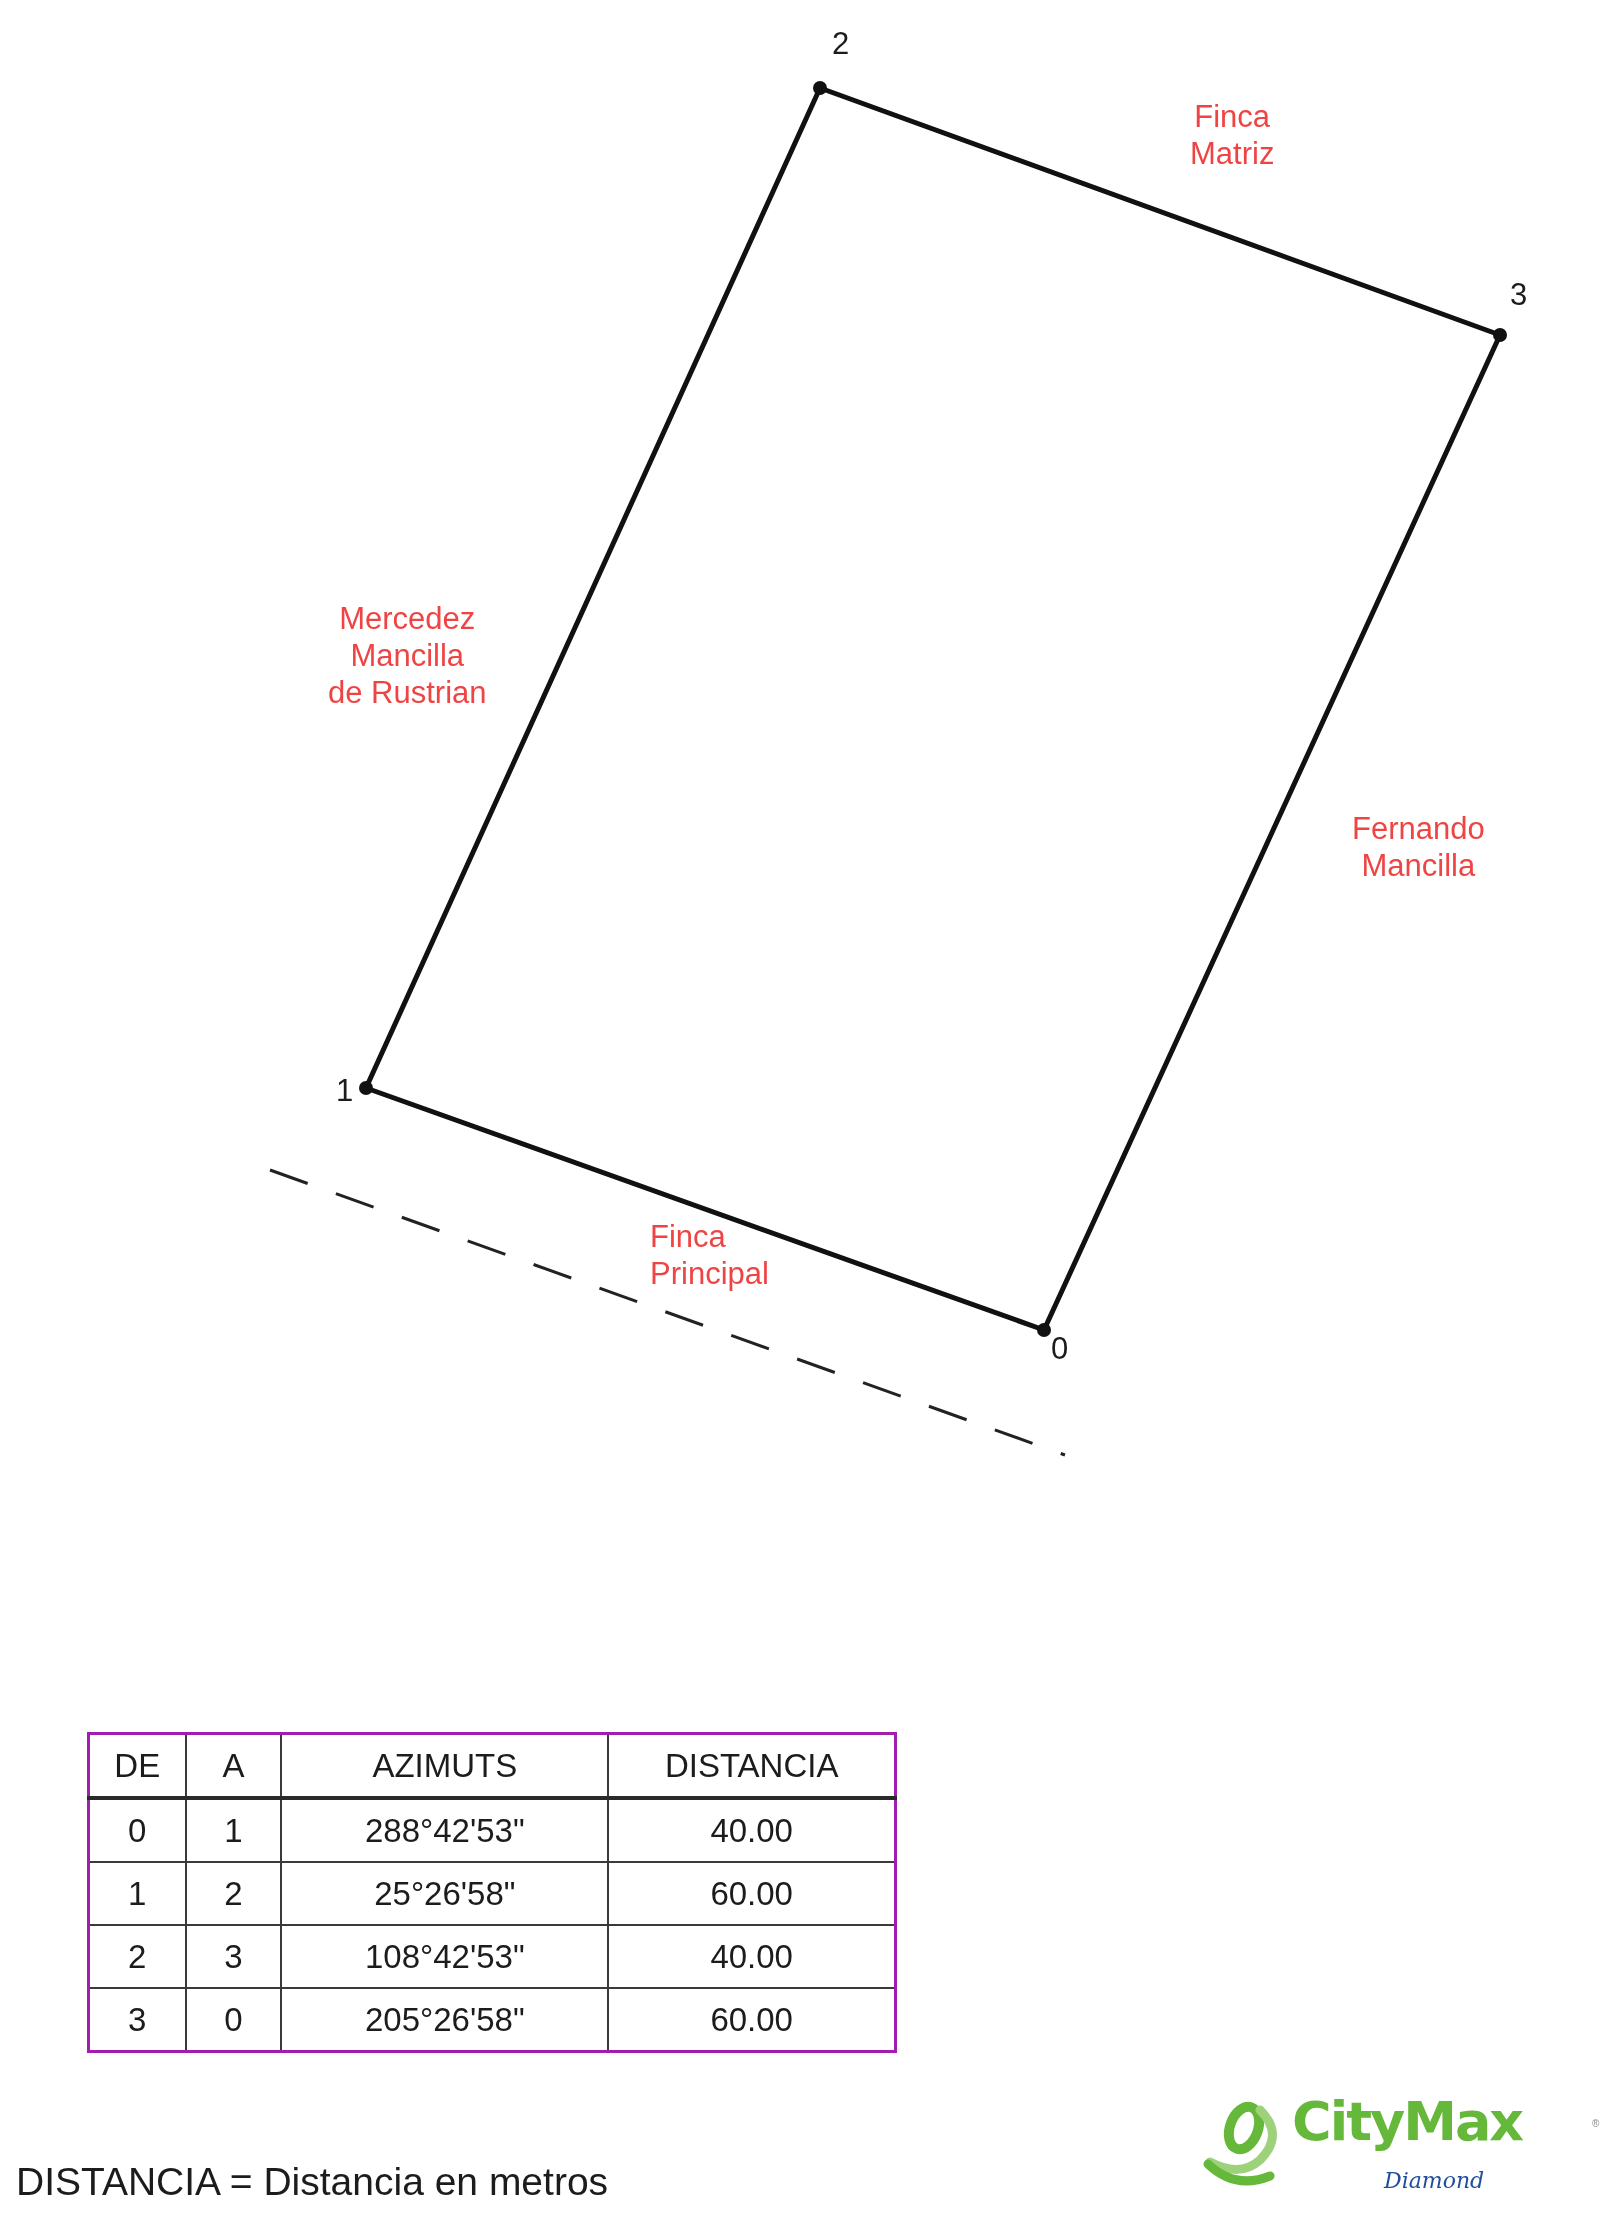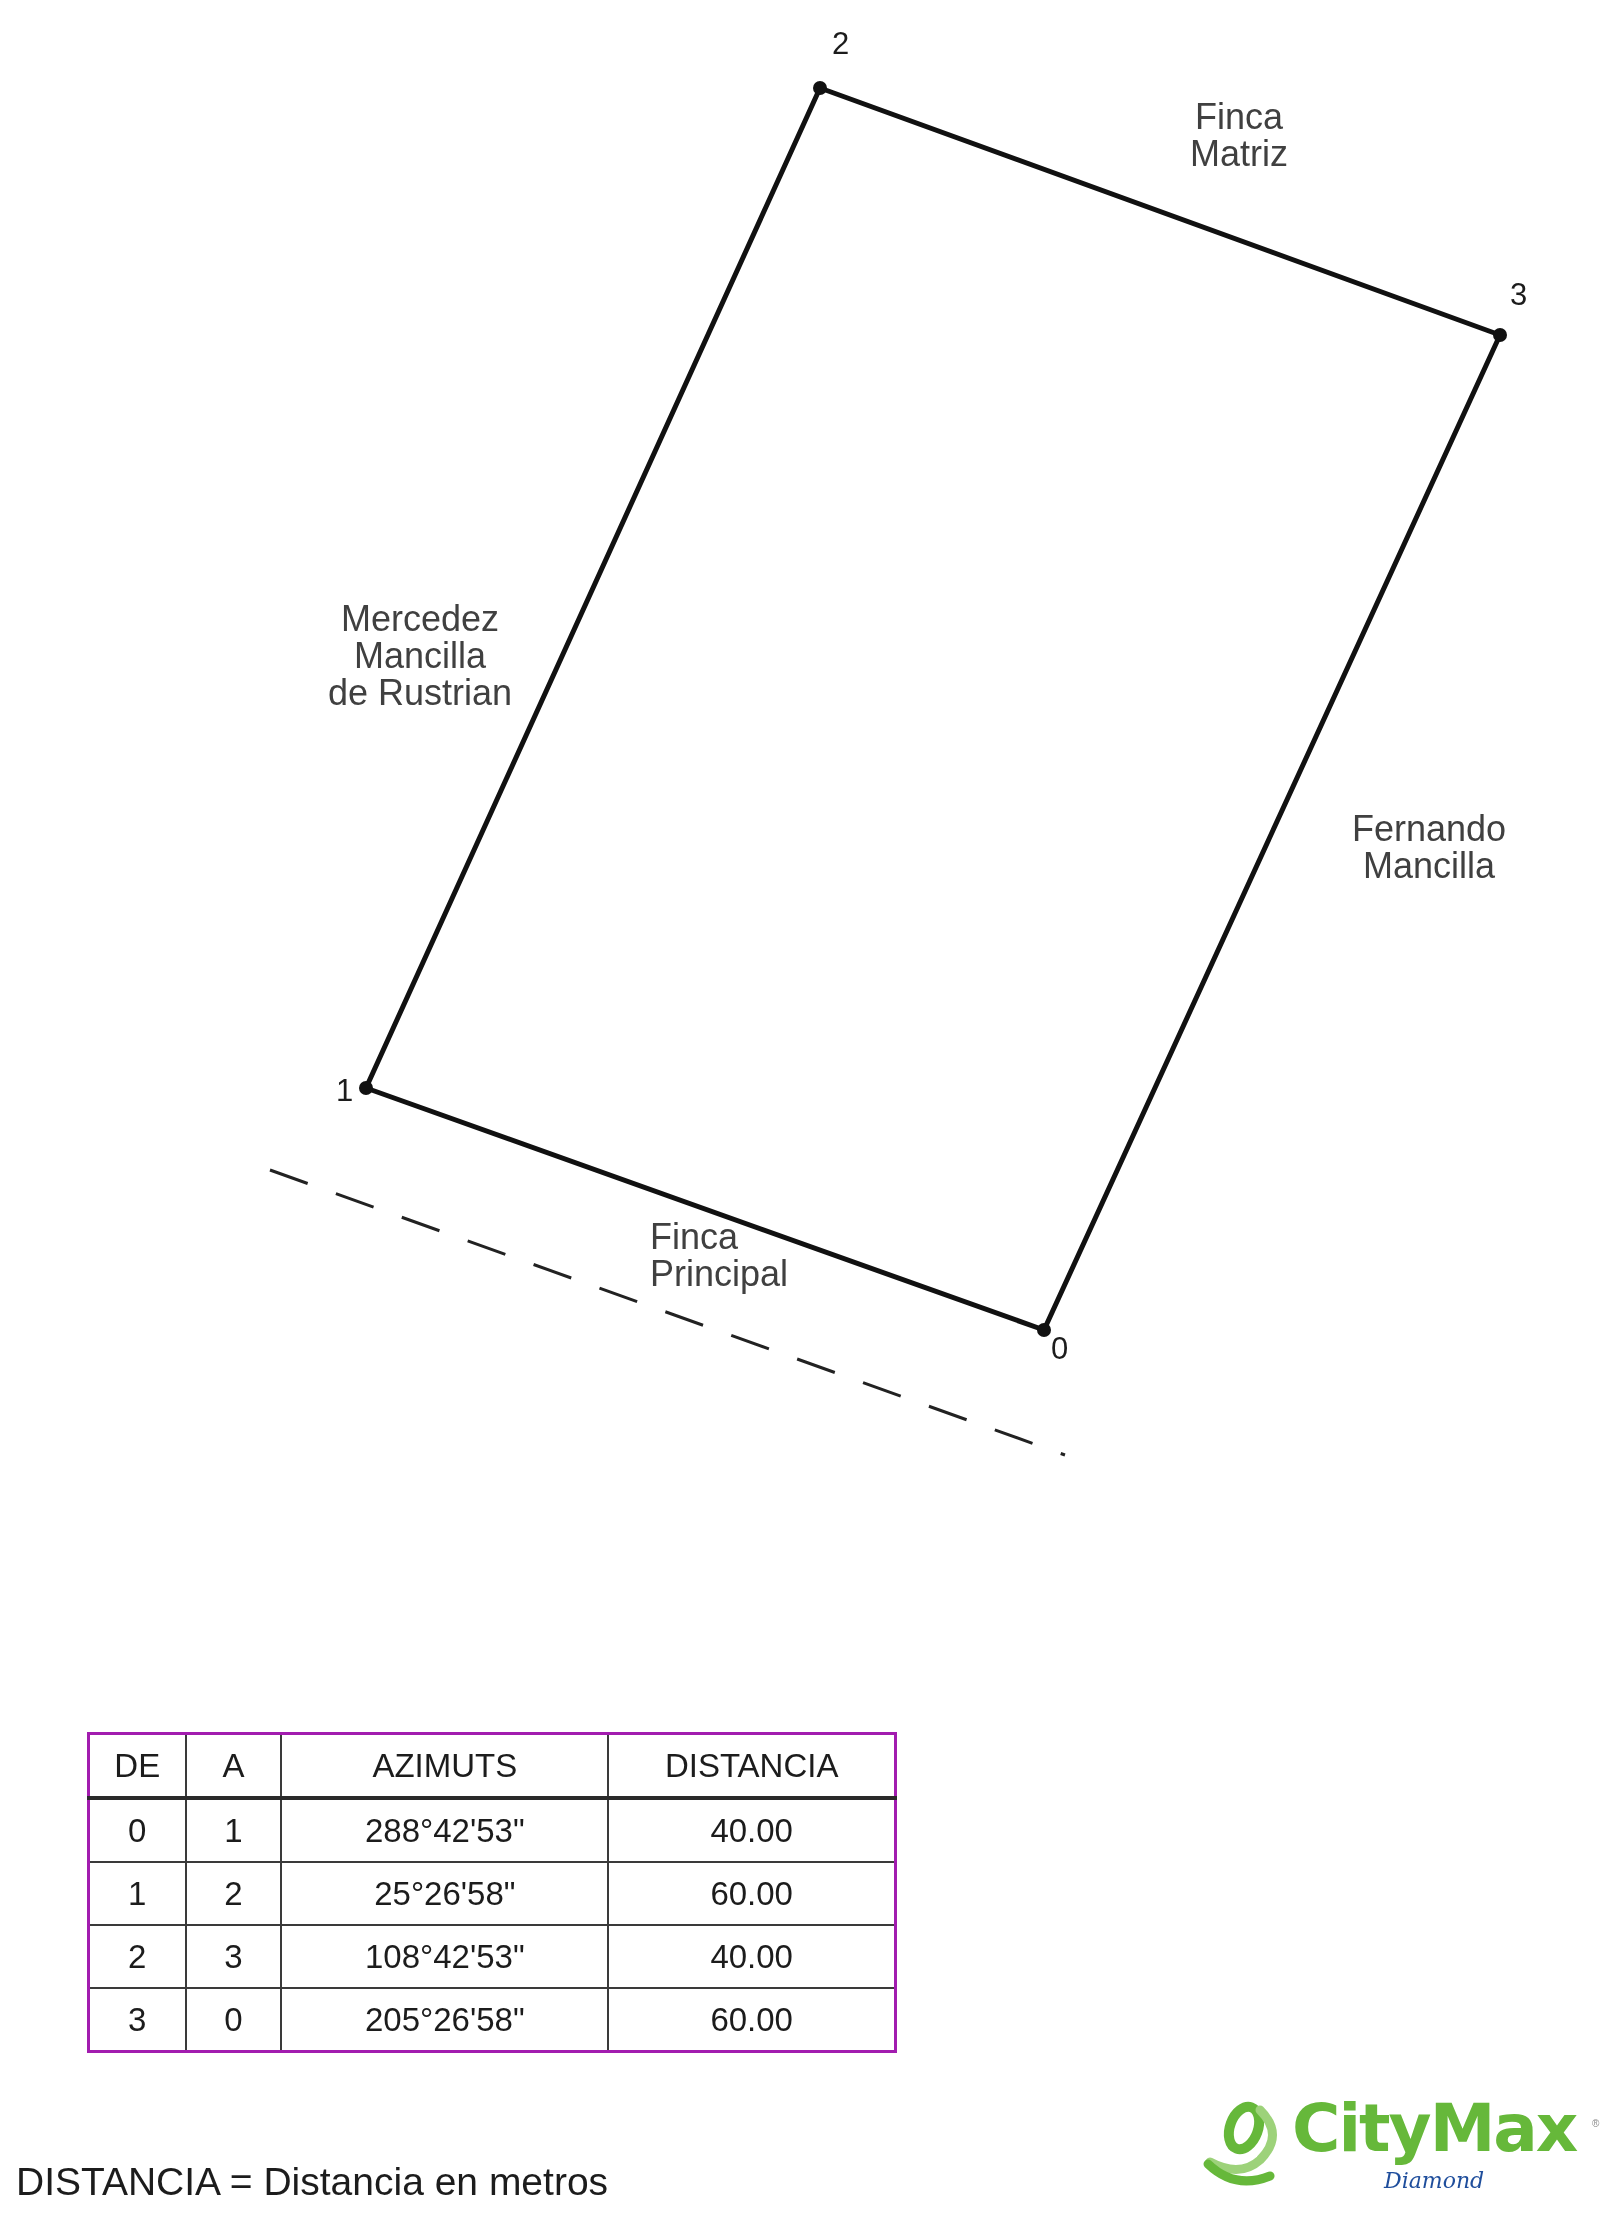--- a/index.html
+++ b/index.html
@@ -1,28 +1,28 @@
 <!DOCTYPE html>
 <html><head>
   <meta charset="utf-8">
   <style>
     html, body { margin: 0; padding: 0; background: #ffffff; }
     body { width: 1600px; height: 2217px; position: relative; overflow: hidden;
            font-family: "Liberation Sans", "DejaVu Sans", sans-serif; color: #1a1a1a; }
     #plot { position: absolute; left: 0; top: 0; width: 1600px; height: 1600px; }
-    .lbl { position: absolute; font-size: 36px; line-height: 37px; text-align: center; white-space: nowrap; color: #404040; }
+    .lbl { position: absolute; font-size: 31px; line-height: 37px; text-align: center; white-space: nowrap; color: #ef4444; }
     .vtx { position: absolute; font-size: 31px; line-height: 34px; color: #1c1c1c; }
     table.azm { position: absolute; left: 87px; top: 1732px; width: 810px; border-collapse: collapse;
                 border: 3px solid #a21caf; font-size: 33px; color: #1c1c1c; }
     table.azm th, table.azm td { border: 2px solid #3a3a3a; text-align: center; height: 61px; padding: 0; font-weight: normal; }
     table.azm thead th { border-bottom: 4px solid #2a2a2a; }
     .c1 { width: 96px; } .c2 { width: 96px; } .c3 { width: 330px; } .c4 { width: 288px; }
     #footnote { position: absolute; left: 16px; top: 2160px; font-size: 39px; color: #1c1c1c; }
     #logo { position: absolute; left: 1200px; top: 2090px; width: 400px; height: 120px; }
-    #logo .brand { position: absolute; left: 92px; top: 0; font-size: 66px; font-weight: bold; color: #66b83a;
+    #logo .brand { position: absolute; left: 92px; top: 0; font-size: 54px; font-weight: bold; color: #66b83a;
                    font-family: "DejaVu Sans", sans-serif; letter-spacing: -2px; }
     #logo .reg { position: absolute; left: 392px; top: 28px; font-size: 10px; color: #888; }
     #logo .sub { position: absolute; left: 184px; top: 78px; font-size: 22px; font-weight: normal; font-style: italic;
                  color: #1f4e9c; font-family: "DejaVu Serif", serif; }
   </style>
 </head>
 <body>
 
 <svg id="plot" viewBox="0 0 1600 1600" xmlns="http://www.w3.org/2000/svg">
   <polygon points="1044,1330 366,1088 820,88 1500,335" fill="none" stroke="#111111" stroke-width="5" stroke-linejoin="round"></polygon>

